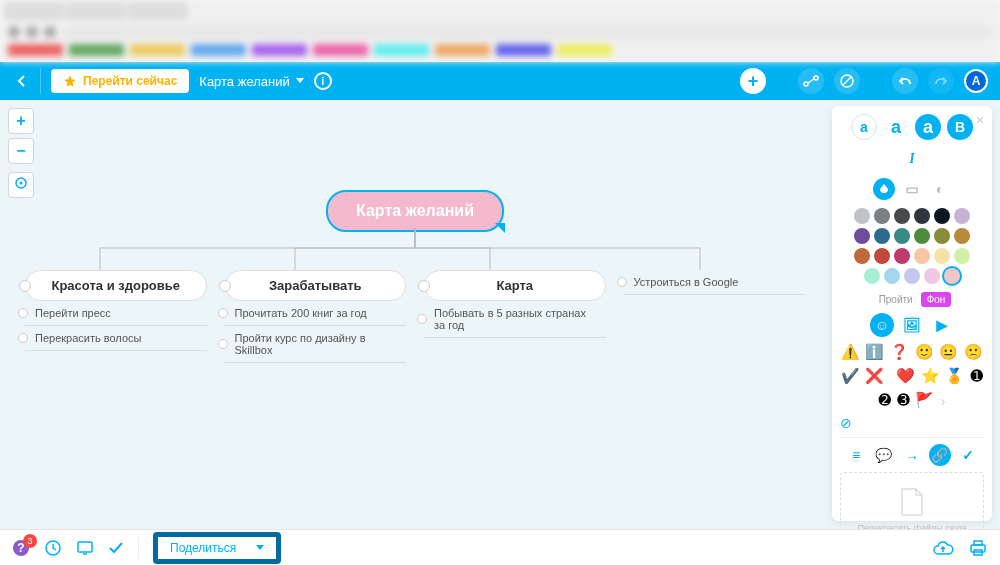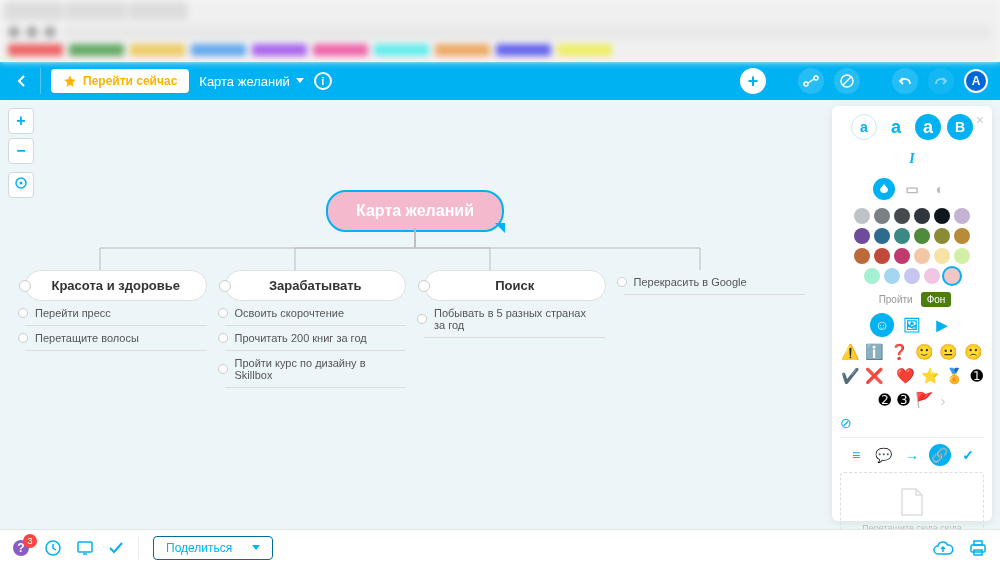--- a/index.html
+++ b/index.html
@@ -40,30 +40,30 @@
 .leaf::before{content:'';position:absolute;left:-7px;top:50%;transform:translateY(-50%);width:8px;height:8px;border:1px solid #ccc;background:#fff;border-radius:50%}
 .panel{position:absolute;top:106px;right:8px;width:160px;bottom:44px;background:#fff;border-radius:6px;box-shadow:0 2px 8px rgba(0,0,0,.08);padding:8px;font-size:11px;display:flex;flex-direction:column;gap:6px}
 .panel .close{position:absolute;top:6px;right:8px;color:#ccc;cursor:pointer;font-size:14px}
 .prow{display:flex;gap:6px;justify-content:center;align-items:center;flex-wrap:wrap}
 .fbtn{width:26px;height:26px;border-radius:50%;display:flex;align-items:center;justify-content:center;font-weight:bold;cursor:pointer;font-size:14px}
 .swatches{display:flex;flex-wrap:wrap;gap:4px;justify-content:center;padding:2px 6px}
 .sw{width:16px;height:16px;border-radius:50%;cursor:pointer}
 .sw.active{box-shadow:0 0 0 2px #00b2f2}
 .tabrow{display:flex;justify-content:center;gap:2px;font-size:10px;color:#999}
 .tabrow span{padding:2px 6px;border-radius:3px;cursor:pointer}
-.tabrow span.active{background:#4d7c0f;color:#fff}
+.tabrow span.active{background:#d946ef;color:#fff}
 .emoji{font-size:15px;cursor:pointer}
 .drop{border:1px dashed #ddd;border-radius:4px;padding:14px 4px;text-align:center;color:#bbb;font-size:9px}
 .drop svg{margin-bottom:4px}
 .add{color:#00b2f2;font-size:20px;font-weight:bold;cursor:pointer;padding:0 4px}
 .footer{position:absolute;bottom:0;left:0;right:0;height:36px;background:#fff;border-top:1px solid #e5e5e5;display:flex;align-items:center;padding:0 12px;gap:14px}
 .footer .fic{color:#00b2f2;cursor:pointer;position:relative;display:flex}
 .footer .badge{position:absolute;top:-5px;right:-7px;background:#ff4444;color:#fff;font-size:9px;width:14px;height:14px;border-radius:50%;display:flex;align-items:center;justify-content:center}
 .footer .sep{width:1px;height:22px;background:#eee}
-.footer .share{border:1px solid #0369a1;color:#00b2f2;padding:4px 12px;border-radius:4px;font-size:12px;cursor:pointer;display:flex;align-items:center;gap:20px}
+.footer .share{border:5px solid #0369a1;color:#00b2f2;padding:4px 12px;border-radius:4px;font-size:12px;cursor:pointer;display:flex;align-items:center;gap:20px}
 .footer .sp{flex:1}
 </style>
 </head>
 <body>
 
 <div class="browser-chrome">
   <div class="browser-tabs">
       <span></span>
       <span></span>
       <span></span>
@@ -152,34 +152,33 @@
 
   <div class="mindmap">
     <div class="root">Карта желаний</div>
     <svg class="lines">
       <path d="M395 0 V20 H80 V42 M395 0 V20 H275 V42 M395 0 V20 H470 V42 M395 0 V20 H680 V42" stroke="#bbb" fill="none" stroke-width="1"></path>
     </svg>
     <div class="branches" id="branches">
         <div class="branch">
           <div class="bnode">Красота и здоровье</div>
           <div class="leaf">Перейти пресс</div>
-          <div class="leaf">Перетащите волосы</div>
+          <div class="leaf">Перекрасить волосы</div>
         </div>
         <div class="branch">
           <div class="bnode">Зарабатывать</div>
-          <div class="leaf">Освоить скорочтение</div>
           <div class="leaf">Прочитать 200 книг за год</div>
           <div class="leaf">Пройти курс по дизайну в Skillbox</div>
         </div>
         <div class="branch">
-          <div class="bnode">Поиск</div>
+          <div class="bnode">Карта</div>
           <div class="leaf">Побывать в 5 разных странах за год</div>
         </div>
         <div class="branch">
-          <div class="leaf">Перекрасить в Google</div>
+          <div class="leaf">Устроиться в Google</div>
         </div>
       </div>
   </div>
 </div>
 
 <div class="panel">
   <div class="close">×</div>
   <div class="prow">
     <div class="fbtn" style="border:1px solid #cde6f5;color:#00b2f2">a</div>
     <div class="fbtn" style="color:#00b2f2;font-size:18px">a</div>
@@ -255,21 +254,21 @@
     <div class="fbtn" style="width:22px;height:22px;color:#00b2f2">💬</div>
     <div class="fbtn" style="width:22px;height:22px;color:#00b2f2">→</div>
     <div class="fbtn" style="background:#00b2f2;color:#fff;width:22px;height:22px">🔗</div>
     <div class="fbtn" style="width:22px;height:22px;color:#00b2f2">✓</div>
   </div>
   <div class="drop">
     <svg width="26" height="30" viewBox="0 0 26 30">
         <path d="M3 2h14l6 6v20H3z" fill="none" stroke="#ddd" stroke-width="1.5"></path>
         <path d="M17 2v6h6" fill="none" stroke="#ddd" stroke-width="1.5"></path>
       </svg>
-    <div>Перетащите сюда сюда</div>
+    <div>Перекрасить файлы сюда</div>
   </div>
   <div class="add">+</div>
 </div>
 
 <div class="footer">
   <div class="fic">
     <svg width="18" height="18" viewBox="0 0 18 18">
         <circle cx="9" cy="9" r="8" fill="#8a5cc7"></circle>
         <text x="9" y="13" text-anchor="middle" fill="#fff" font-size="12" font-weight="bold">?</text>
       </svg>

